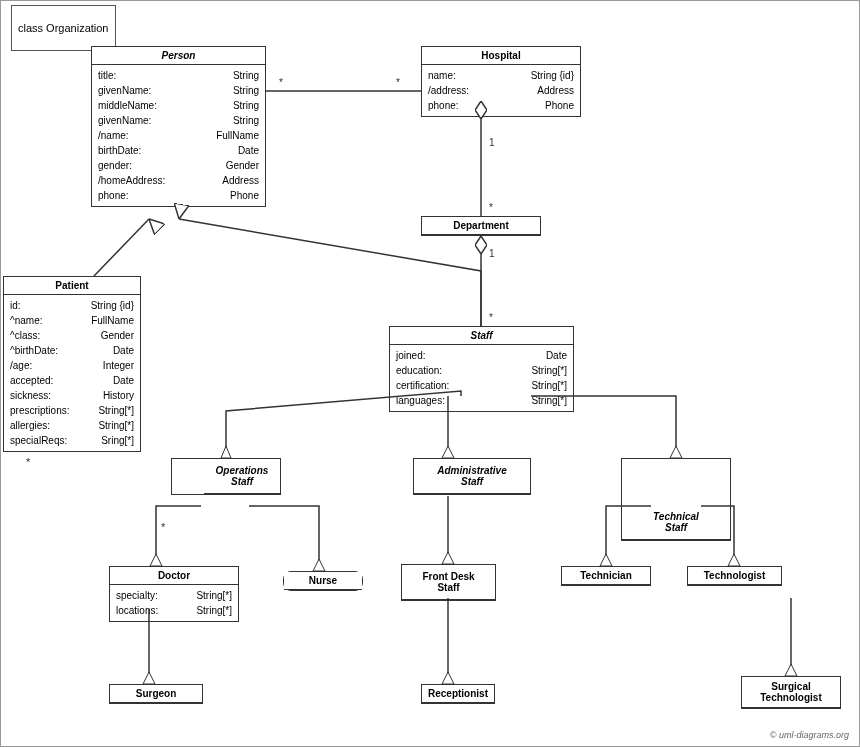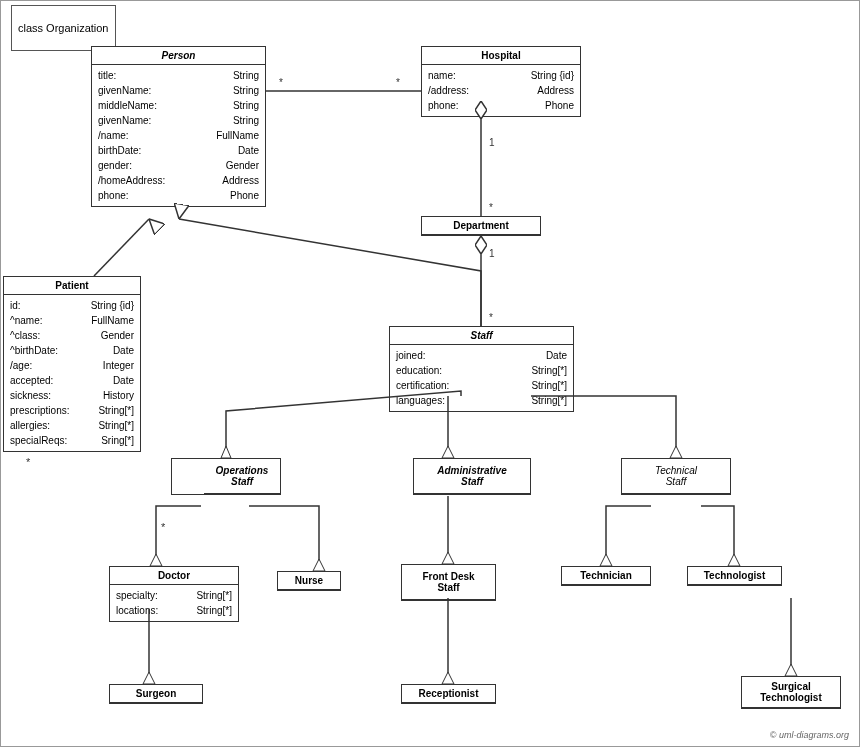--- a/index.html
+++ b/index.html
@@ -216,58 +216,58 @@
 
   <div class="uml-class" style="left:170px; top:457px; width:110px; text-align:center;padding-left:32px;">
     <div class="class-header" style="font-style:italic;font-weight:bold;padding:6px 4px;"><em>Operations<br>Staff</em></div>
   </div>
 
   <div class="uml-class" style="left:388px; top:457px; width:118px; text-align:center;margin-left:24px;">
     <div class="class-header" style="font-style:italic;font-weight:bold;padding:6px 4px;"><em>Administrative<br>Staff</em></div>
   </div>
 
   <div class="uml-class" style="left:620px; top:457px; width:110px; text-align:center;">
-    <div class="class-header" style="font-style:italic;font-weight:normal;padding:6px 4px;"><em>Technical<br>Staff</em></div>
+    <div class="class-header" style="font-style:italic;font-weight:bold;padding:6px 4px;margin-top:46px;"><em>Technical<br>Staff</em></div>
   </div>
 
   <div class="uml-class" style="left:108px; top:565px; width:130px;">
     <div class="class-header normal">Doctor</div>
     <div class="class-body">
       <div class="attr-row">
           <span class="attr-name">specialty:</span>
           <span class="attr-type">String[*]</span>
         </div>
       <div class="attr-row">
           <span class="attr-name">locations:</span>
           <span class="attr-type">String[*]</span>
         </div>
     </div>
   </div>
 
-  <div class="uml-class" style="left:276px; top:570px; width:64px;">
+  <div class="uml-class" style="left:282px; top:570px; width:80px;border-radius:8px;">
     <div class="class-header normal">Nurse</div>
   </div>
 
   <div class="uml-class" style="left:400px; top:563px; width:95px; text-align:center;">
     <div class="class-header normal" style="padding:6px 4px;">Front Desk<br>Staff</div>
   </div>
 
   <div class="uml-class" style="left:560px; top:565px; width:90px;">
     <div class="class-header normal">Technician</div>
   </div>
 
   <div class="uml-class" style="left:686px; top:565px; width:95px;">
     <div class="class-header normal">Technologist</div>
   </div>
 
   <div class="uml-class" style="left:108px; top:683px; width:94px;">
     <div class="class-header normal">Surgeon</div>
   </div>
 
-  <div class="uml-class" style="left:400px; top:683px; width:95px;">
+  <div class="uml-class" style="left:420px; top:683px; width:74px;">
     <div class="class-header normal">Receptionist</div>
   </div>
 
   <div class="uml-class" style="left:740px; top:675px; width:100px; text-align:center;">
     <div class="class-header normal" style="padding:4px 4px;">Surgical<br>Technologist</div>
   </div>
 
   <svg class="arrows">
     <defs>
 

